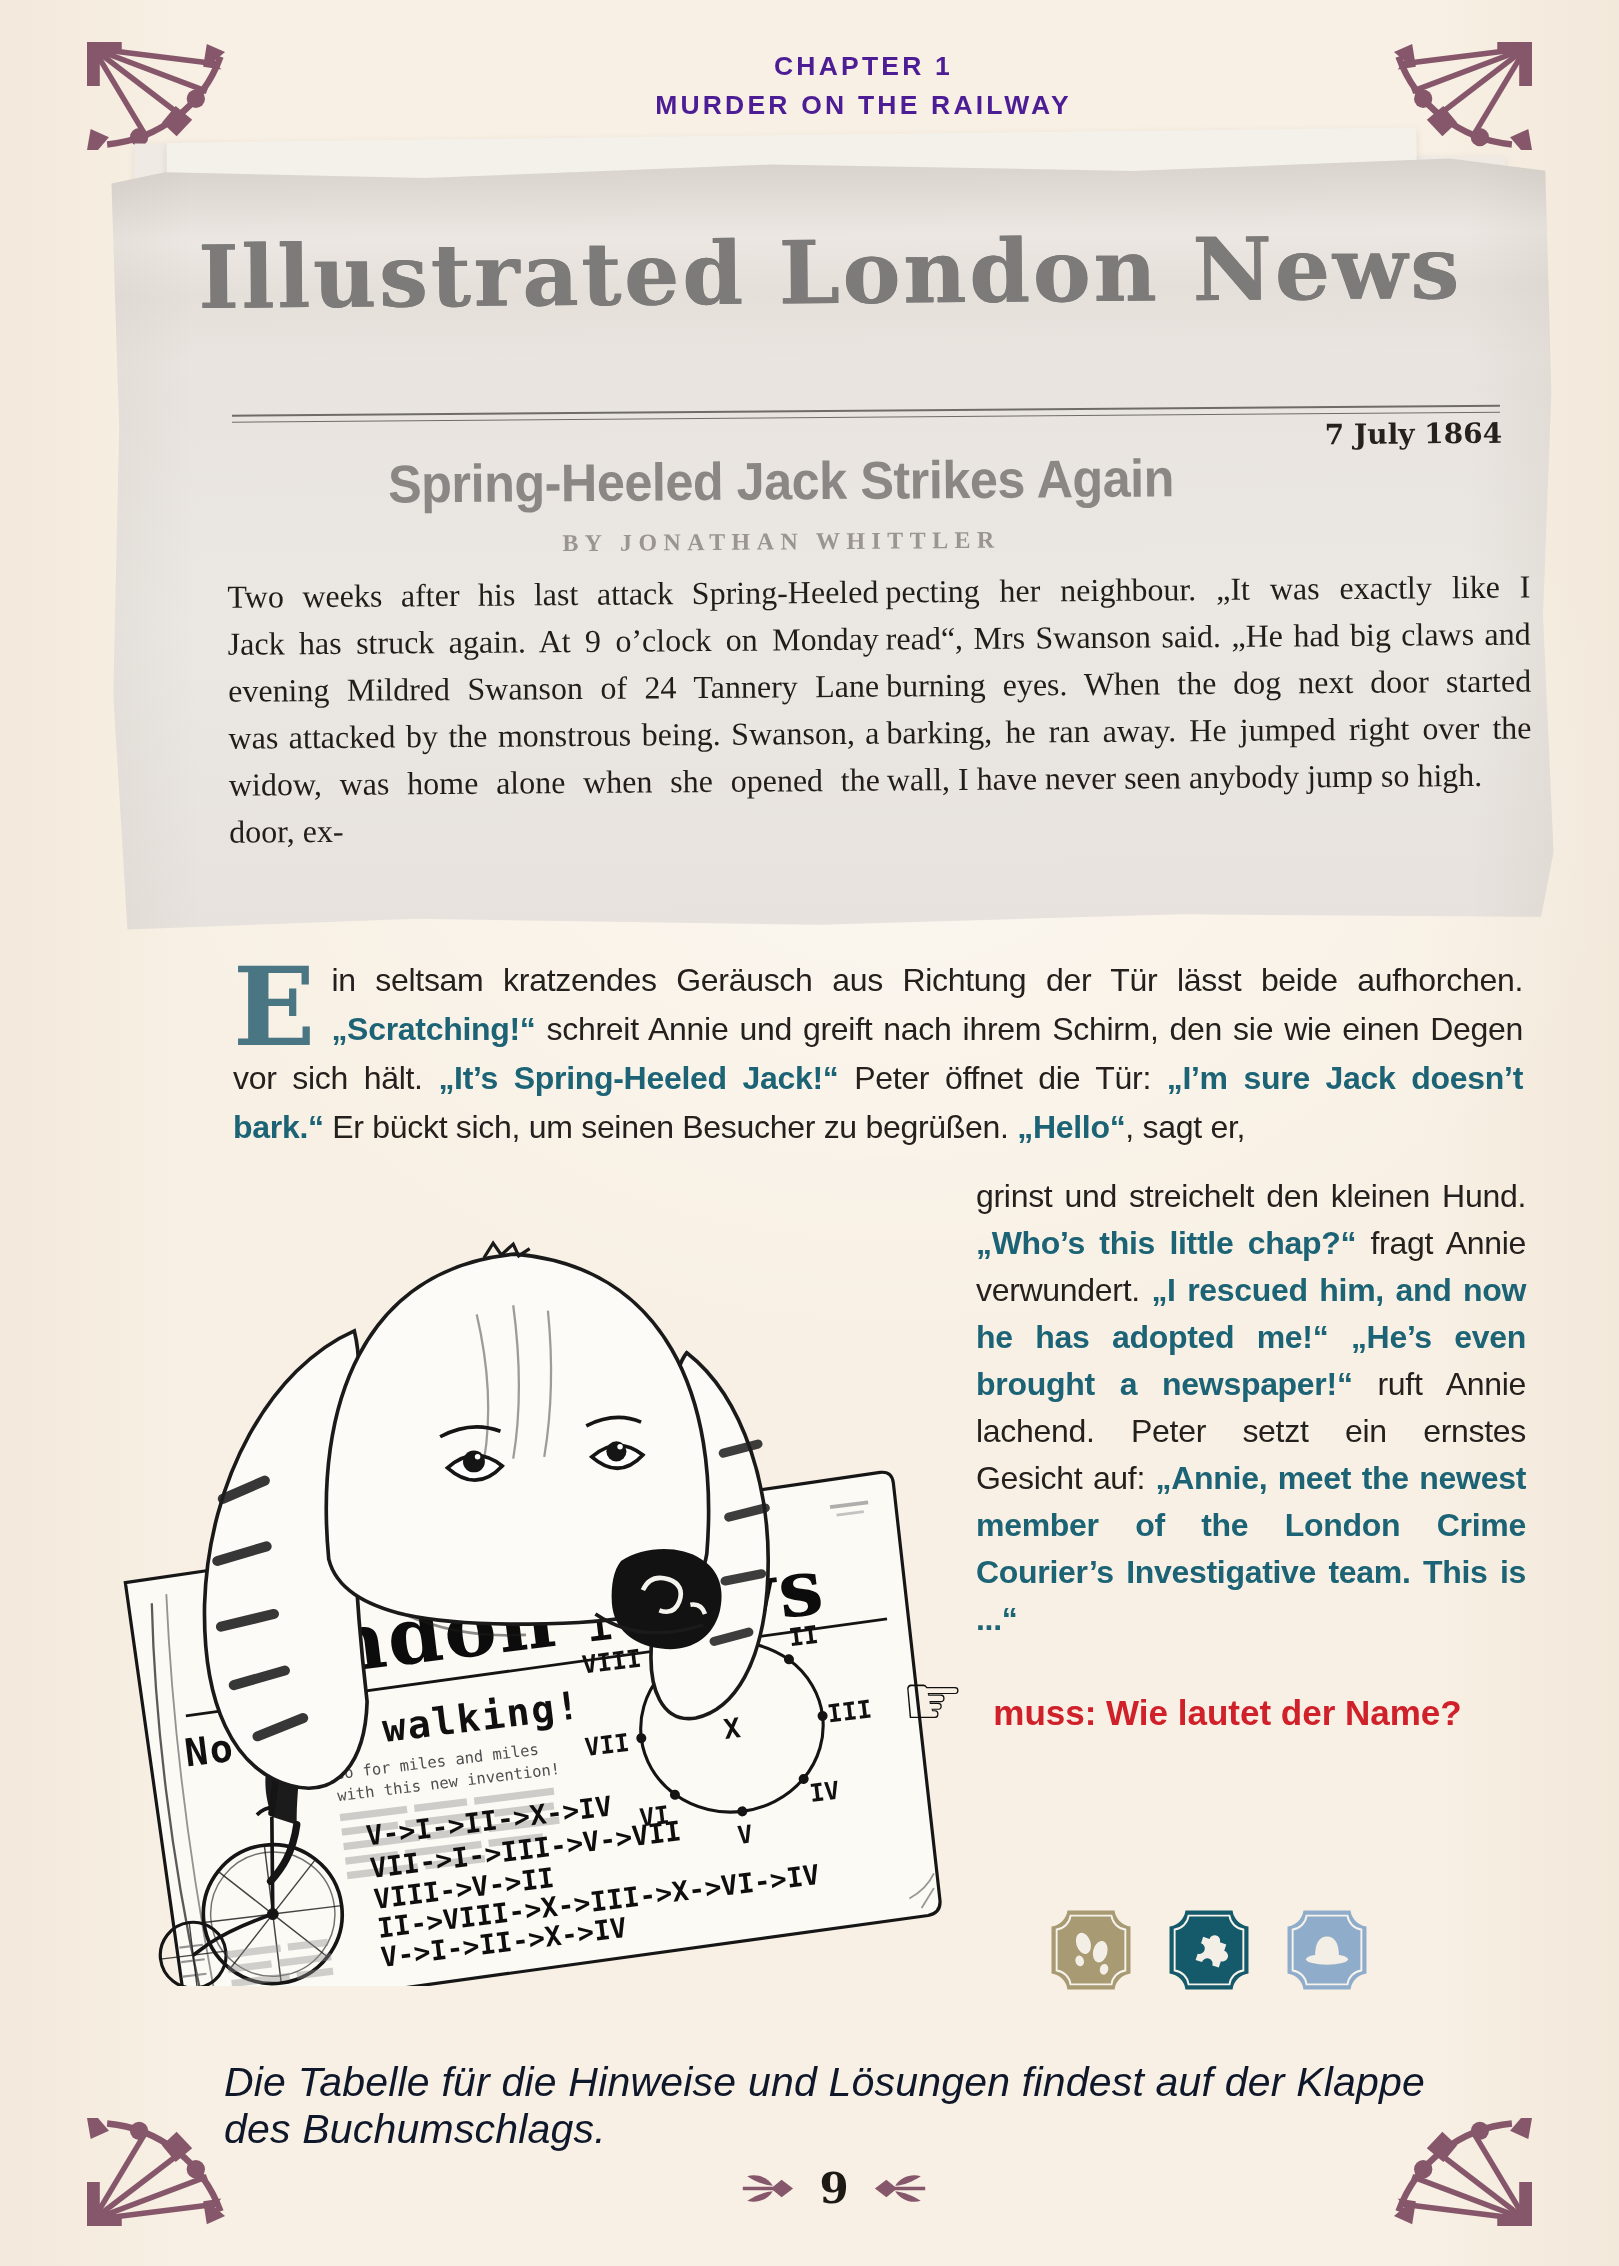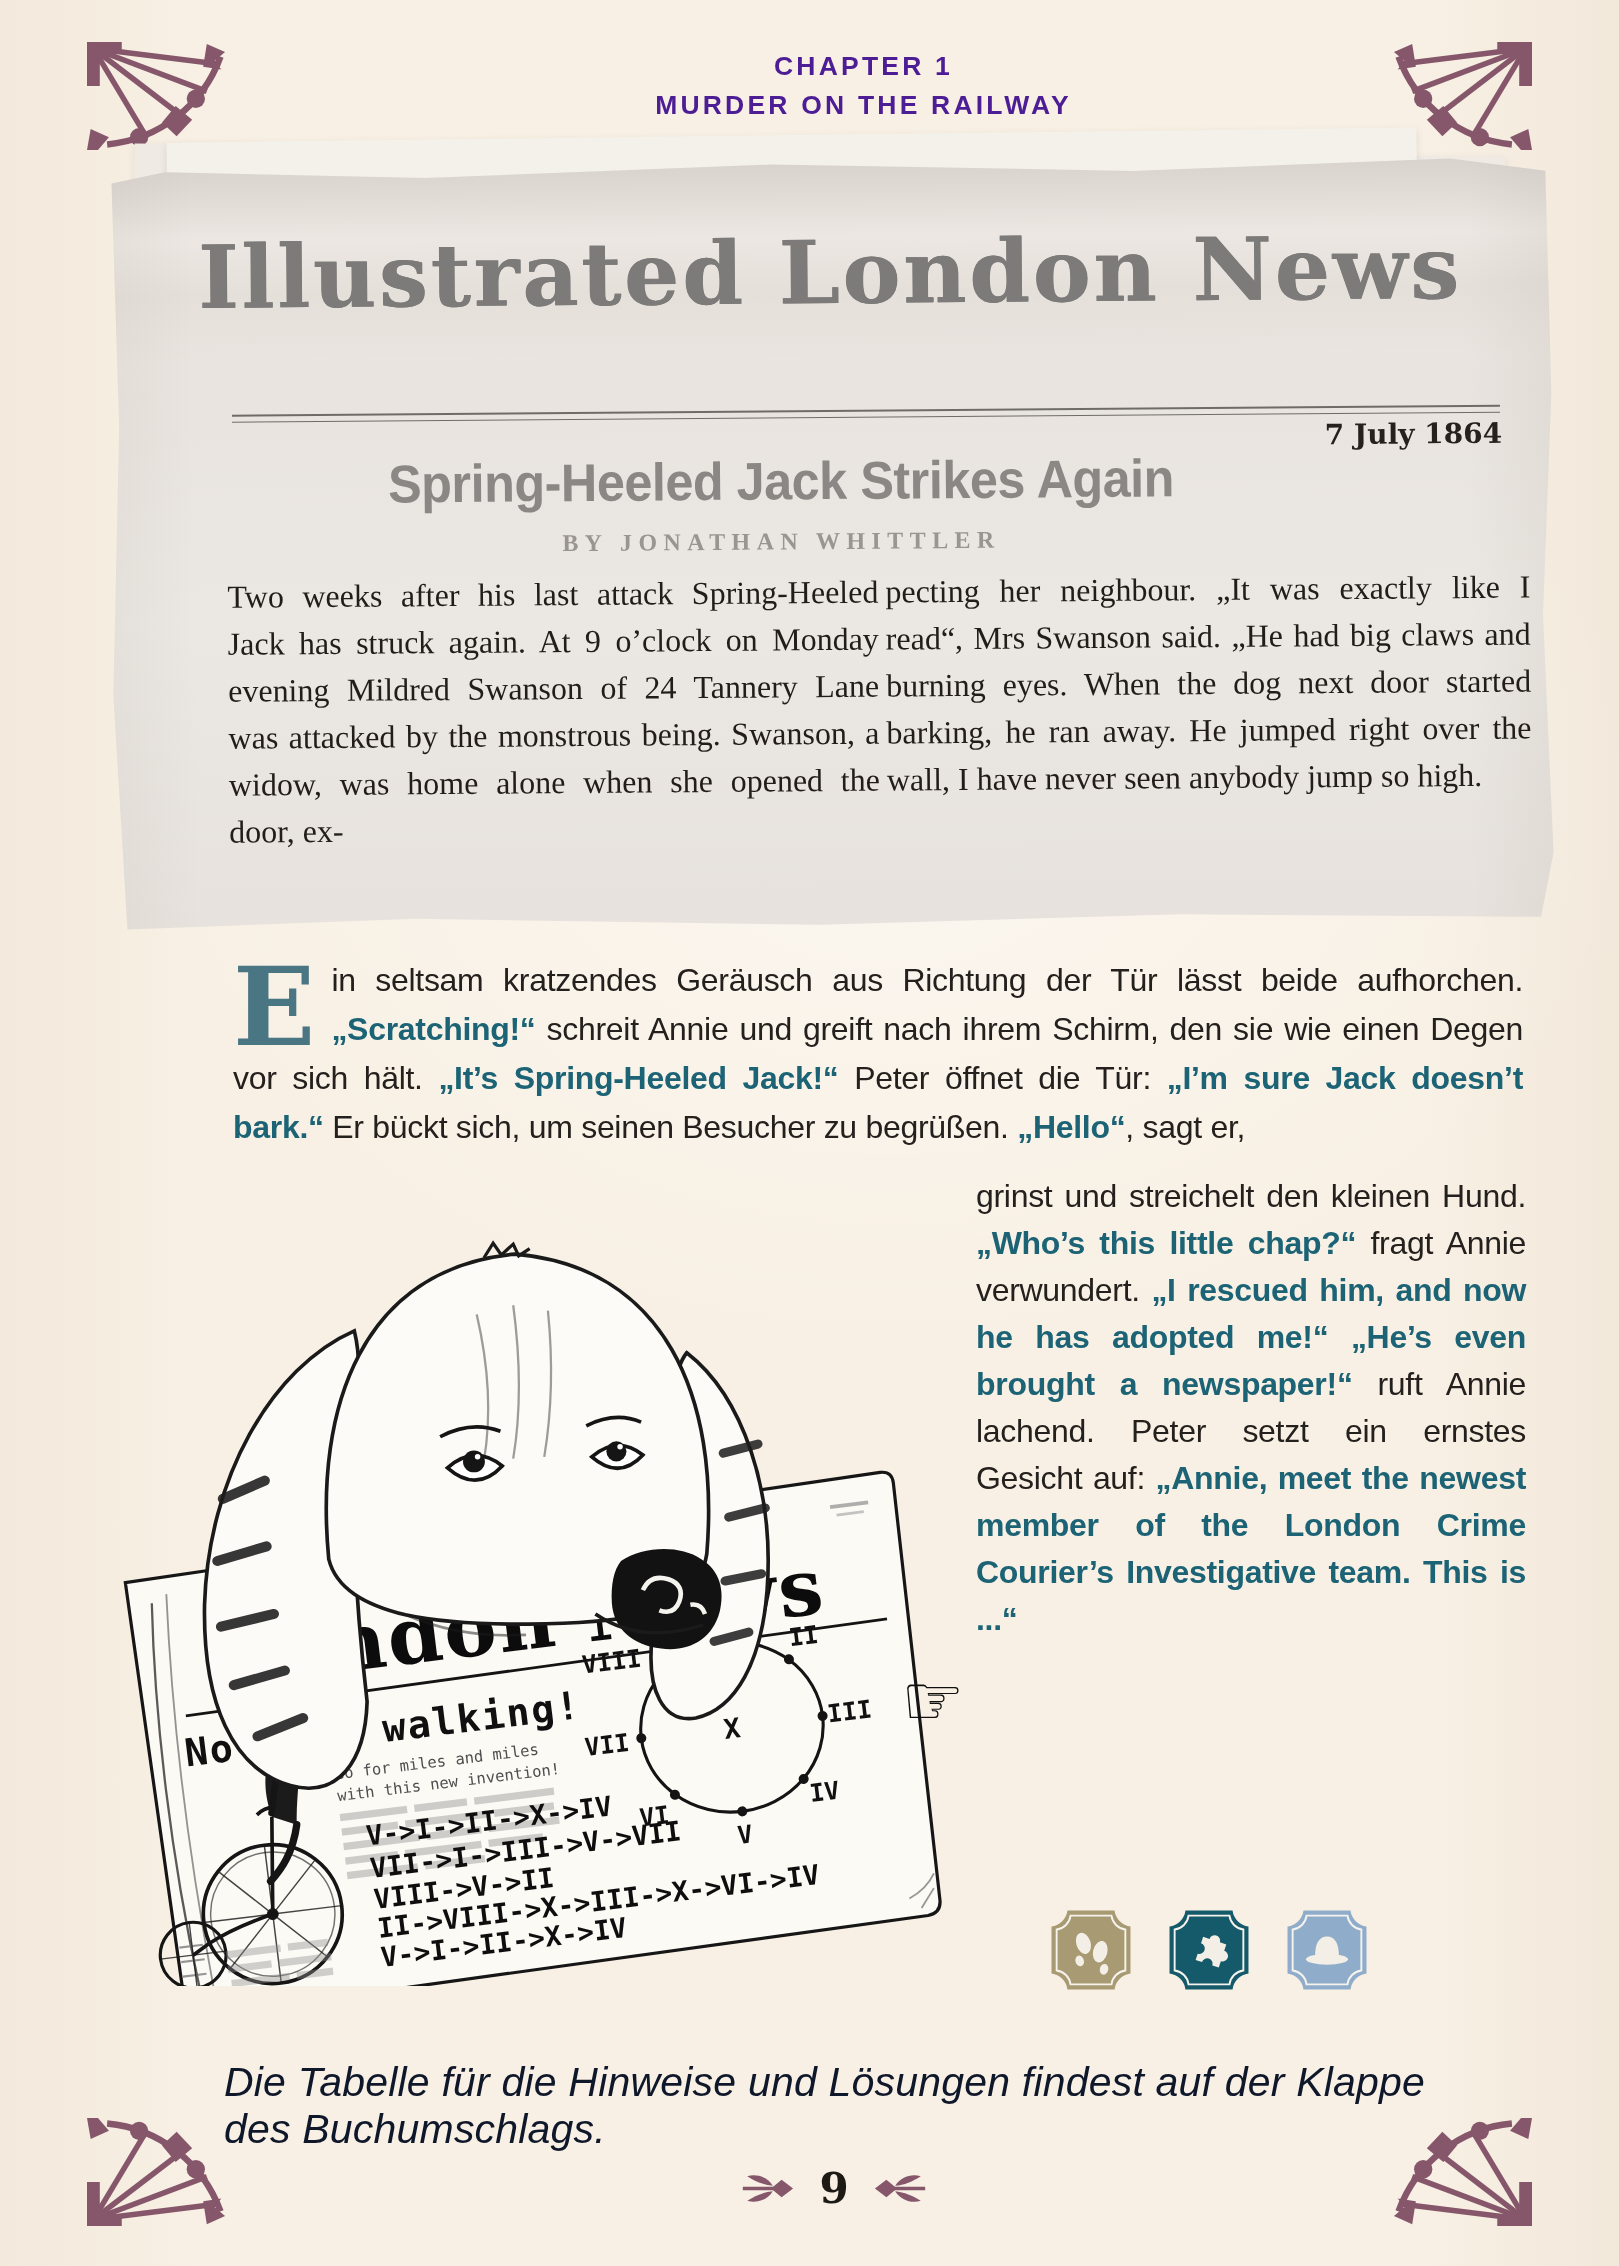--- a/index.html
+++ b/index.html
@@ -281,20 +281,21 @@
     </g>
     <path d="M560,478 q50,34 118,12" fill="none" stroke="#1a1a1a" stroke-width="4"></path>
     <path d="M352,479 q60,26 132,22" fill="none" stroke="#1a1a1a" stroke-width="3" opacity=".5"></path>
   </g>
 </svg>
 
 <div class="abs wraptext"><span>grinst und streichelt den kleinen Hund. </span><span class="teal">„Who’s this little chap?“</span><span> fragt Annie verwundert. </span><span class="teal">„I rescued him, and now he has adopted me!“ „He’s even brought a newspaper!“</span><span> ruft Annie lachend. Peter setzt ein ernstes Gesicht auf: </span><span class="teal">„Annie, meet the newest member of the London Crime Courier’s Investigative team. This is ...“</span></div>
 
 <div class="abs manicule">☞</div>
 <div class="abs redblock">
+  <div>muss: Wie lautet der Name?</div>
 </div>
 
 <div class="abs badges">
   <svg class="badge" viewBox="0 0 100 100">
     <g fill="#a89a72">
       <use href="#badge-frame"></use>
     </g>
     <g fill="#f3efe6">
       <ellipse cx="41" cy="42" rx="8.5" ry="13" transform="rotate(-18 41 42)"></ellipse>
       <ellipse cx="36.5" cy="63" rx="5" ry="6.5" transform="rotate(-18 36.5 63)"></ellipse>

